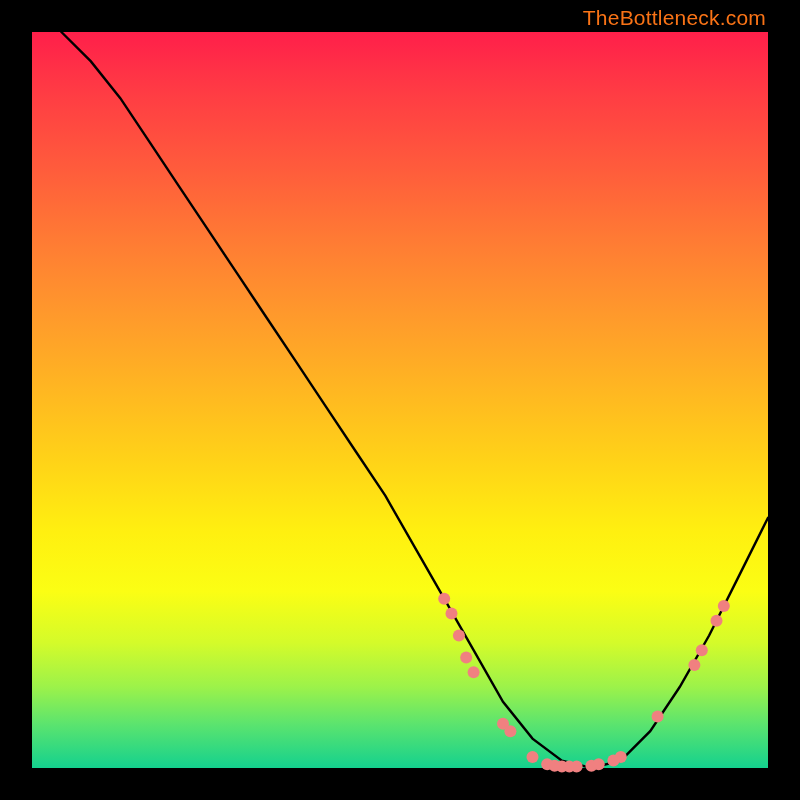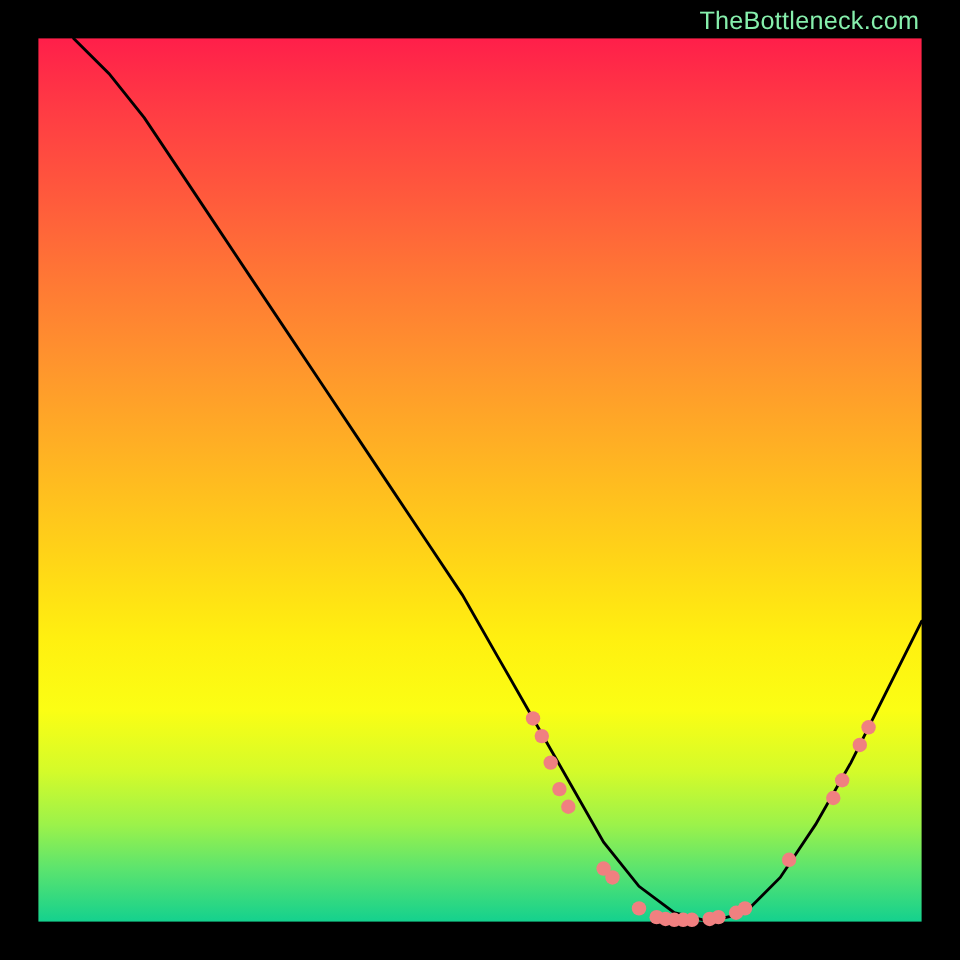--- a/index.html
+++ b/index.html
@@ -38,21 +38,21 @@
       #d4fb2a 83%,
       #9cf24a 89%,
       #5ce46e 94%,
       #14d18e 100%
     );
   }
   .watermark {
     position: absolute;
     top: 6px;
     right: 34px;
-    color: #86efac;
+    color: #f97316;
     font-size: 21px;
     font-weight: 500;
     letter-spacing: 0.2px;
     user-select: none;
   }
   svg.curve {
     position: absolute;
     left: 0;
     top: 0;
     width: 736px;

